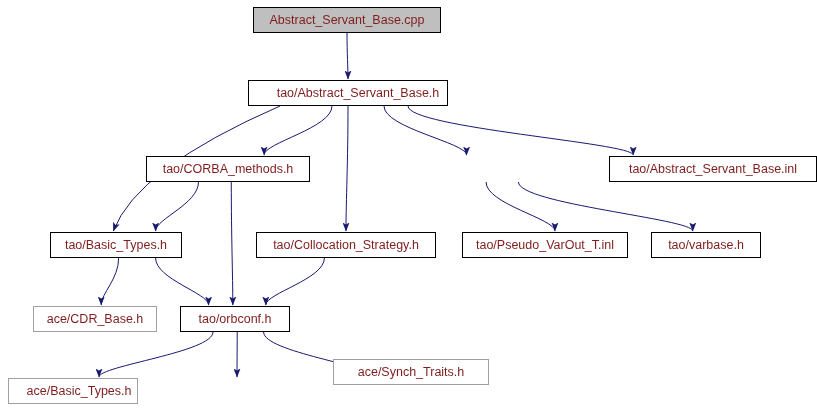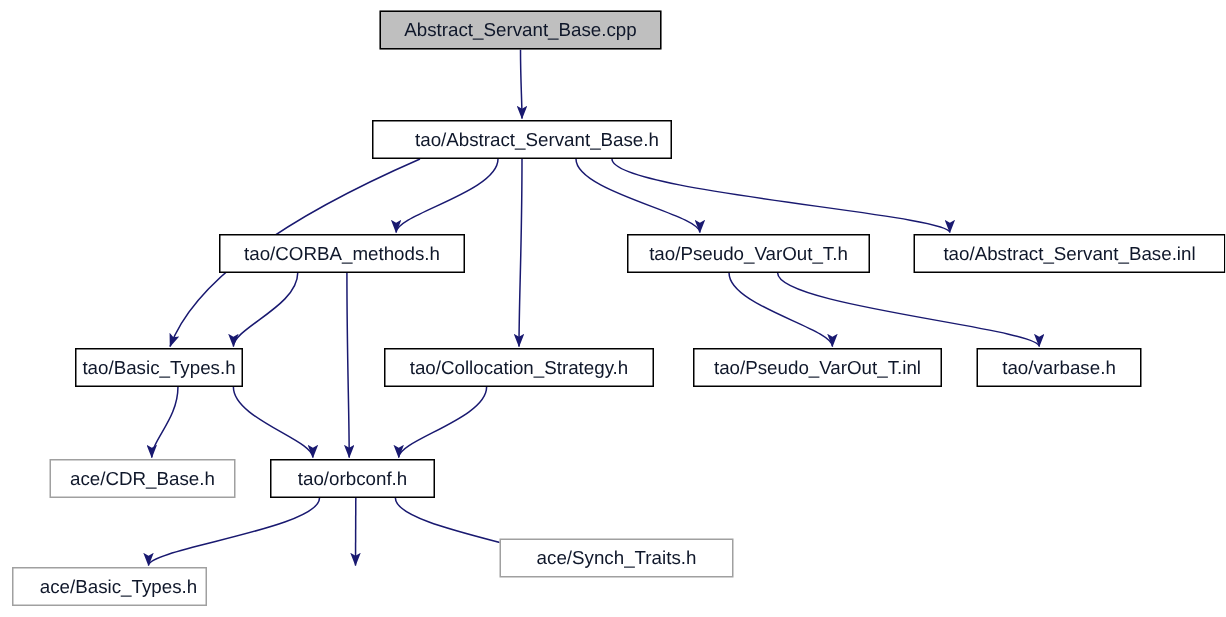--- a/index.html
+++ b/index.html
@@ -25,21 +25,21 @@
   }
   .node {
     position: absolute;
     box-sizing: border-box;
     display: flex;
     align-items: center;
     justify-content: center;
     background: #ffffff;
     border: 1px solid #000000;
     font-size: 12.5px;
-    color: #0f172a;
+    color: #7f1d1d;
     white-space: nowrap;
     letter-spacing: 0px;
   }
   .node.root {
     background: #bfbfbf;
     border: 1px solid #000000;
   }
   .node.ext {
     border: 1px solid #a0a0a0;
     background: #ffffff;
@@ -84,29 +84,26 @@
   </div>
 
   <div class="node" style="left:248px; top:80px; width:200px; height:26px;padding-left:20px;">
     <span class="node-label">tao/Abstract_Servant_Base.h</span>
   </div>
 
   <div class="node" style="left:146px; top:156px; width:164px; height:26px;">
     <span class="node-label">tao/CORBA_methods.h</span>
   </div>
 
-  <div class="node" style="left:418px; top:156px; width:162px; height:26px;">
-    <span class="node-label">tao/Pseudo_VarOut_T.h</span>
-  </div>
 
   <div class="node" style="left:609px; top:156px; width:208px; height:26px;">
     <span class="node-label">tao/Abstract_Servant_Base.inl</span>
   </div>
 
-  <div class="node" style="left:50px; top:232px; width:112px; height:26px;">
+  <div class="node" style="left:50px; top:232px; width:132px; height:26px;">
     <span class="node-label">tao/Basic_Types.h</span>
   </div>
 
   <div class="node" style="left:256px; top:232px; width:180px; height:26px;">
     <span class="node-label">tao/Collocation_Strategy.h</span>
   </div>
 
   <div class="node" style="left:462px; top:232px; width:166px; height:26px;">
     <span class="node-label">tao/Pseudo_VarOut_T.inl</span>
   </div>

